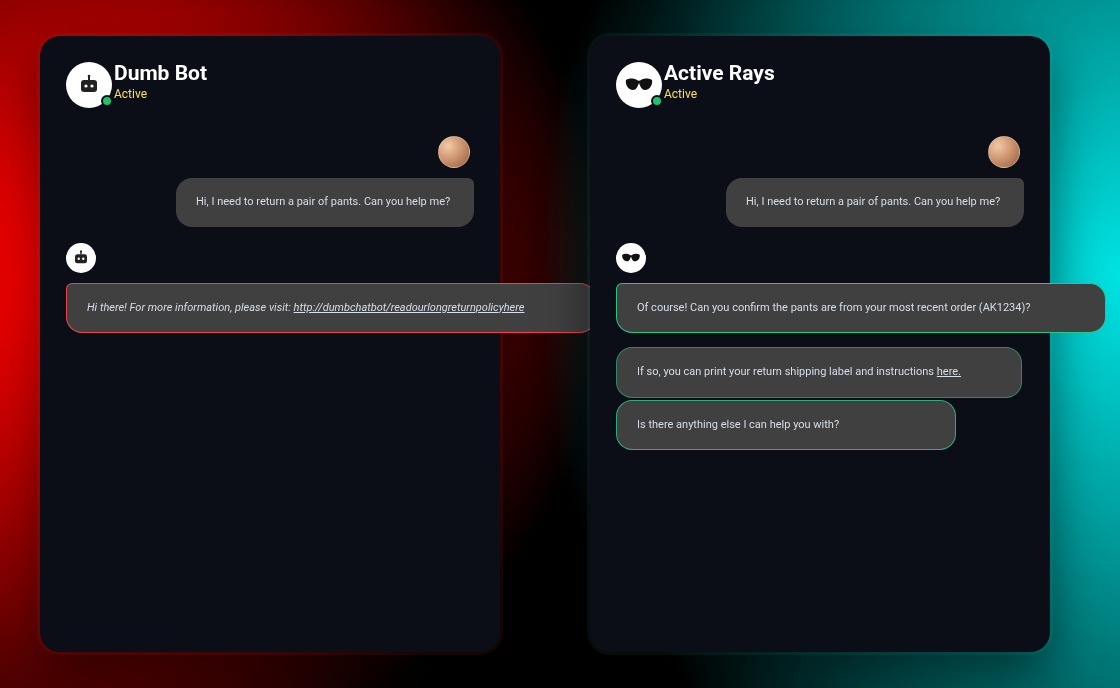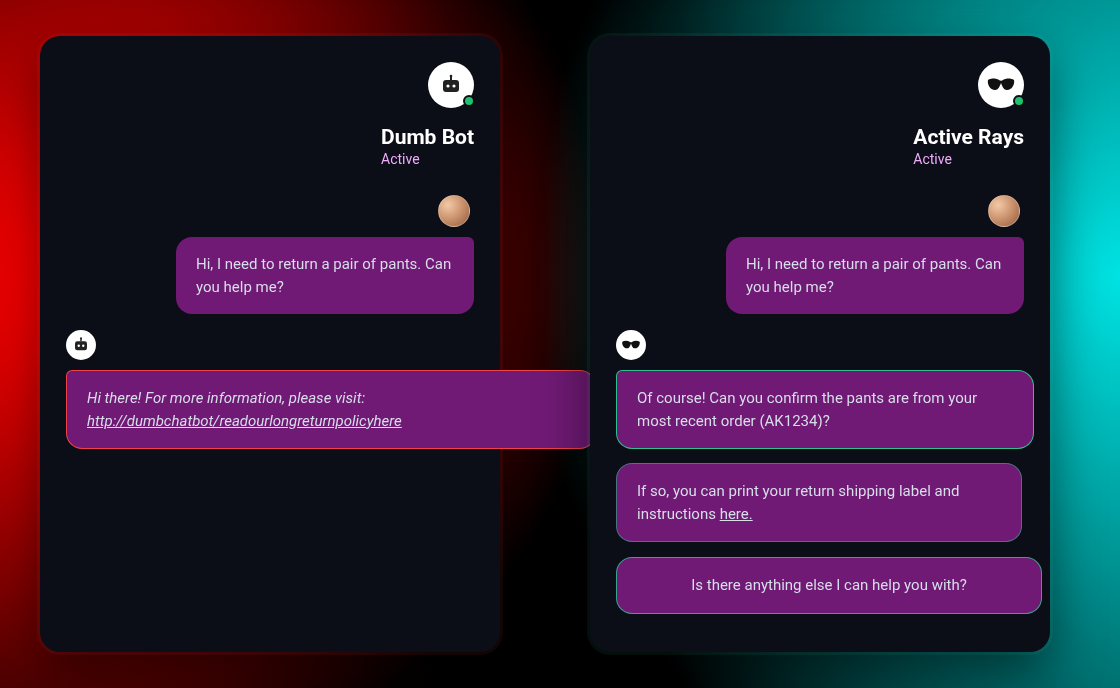--- a/index.html
+++ b/index.html
@@ -39,59 +39,58 @@
       background: #0b0e17;
       border-radius: 20px;
       padding: 26px 26px 0 26px;
       box-shadow: 0 20px 50px rgba(0,0,0,0.5);
       position: relative;
     }
     .card-a { box-shadow: 0 0 0 3px rgba(255,60,60,0.08), 0 20px 50px rgba(0,0,0,0.5); }
     .card-b { box-shadow: 0 0 0 3px rgba(60,255,200,0.06), 0 20px 50px rgba(0,0,0,0.5); }
     .head {
       display: flex;
-      align-items: flex-end;
-      gap: 18px;
-      flex-direction: column;
+      align-items: flex-start;
+      gap: 2px;
     }
     .bot-ava, .glasses-ava {
       width: 46px; height: 46px;
       border-radius: 50%;
       background: #fff;
       display: flex; align-items: center; justify-content: center;
       position: relative;
       flex: 0 0 46px;
     }
     .presence {
       position: absolute;
       right: -1px; bottom: 1px;
       width: 12px; height: 12px;
       background: #20c06c;
       border: 2px solid #0b0e17;
       border-radius: 50%;
     }
     .title { color: #fff; font-weight: 700; font-size: 21px; line-height: 1.1; }
-    .subtitle { color: #f0abfc; font-size: 14px; margin-top: 2px; }
+    .subtitle { color: #fde047; font-size: 12px; margin-top: 2px; }
     .user-ava {
       width: 32px; height: 32px;
       border-radius: 50%;
       background: radial-gradient(circle at 30% 30%, #f3c9a6 0%, #c58b66 55%, #8a5a3d 100%);
       border: 1px solid rgba(255,255,255,0.25);
       margin-left: auto;
       margin-top: 28px;
       margin-right: 4px;
     }
     .user-row { display:flex; justify-content:flex-end; }
     .msg {
       color: #d7dee9;
-      font-size: 15px;
+      font-size: 11px;
       line-height: 1.5;
       padding: 16px 20px;
       border-radius: 16px;
-      background: #701a75;
+      background: #404040;
     }
     .user-msg {
       margin-top: 10px;
       margin-left: 110px;
       border-top-right-radius: 6px;
     }
     .bot-small {
       width: 30px; height: 30px;
       border-radius: 50%;
       background: #fff;
@@ -101,23 +100,23 @@
     .bot-reply {
       margin-top: 10px;
       border-top-left-radius: 6px;
       position: relative;
     }
     .reply-a {
       border: 1px solid rgba(255,70,70,0.9);
       width: 530px; 
       font-style: italic;
     }
-    .reply-b { border: 1px solid rgba(40,220,150,0.85); width: 418px; }
+    .reply-b { border: 1px solid rgba(40,220,150,0.85); width: 490px; }
     .reply-b2 { border: 1px solid rgba(40,220,150,0.45); width: 406px; margin-top:14px; border-radius:16px;}
-    .reply-b3 { border: 1px solid rgba(40,220,150,0.7); width: 426px; margin-top:15px; border-radius:16px;text-align:center;}
+    .reply-b3 { border: 1px solid rgba(40,220,150,0.7); width: 340px; margin-top:2px; border-radius:16px;}
     .link { text-decoration: underline; color: #d7dee9; }
     .bot-svg { width: 24px; height: 24px; }
     .bot-svg-sm { width: 18px; height: 18px; }
     .glasses-svg { width: 30px; height: 14px; }
     .glasses-svg-sm { width: 20px; height: 10px; }
   </style>
 </head>
 <body>
 
 <div class="bg-grad"></div>

